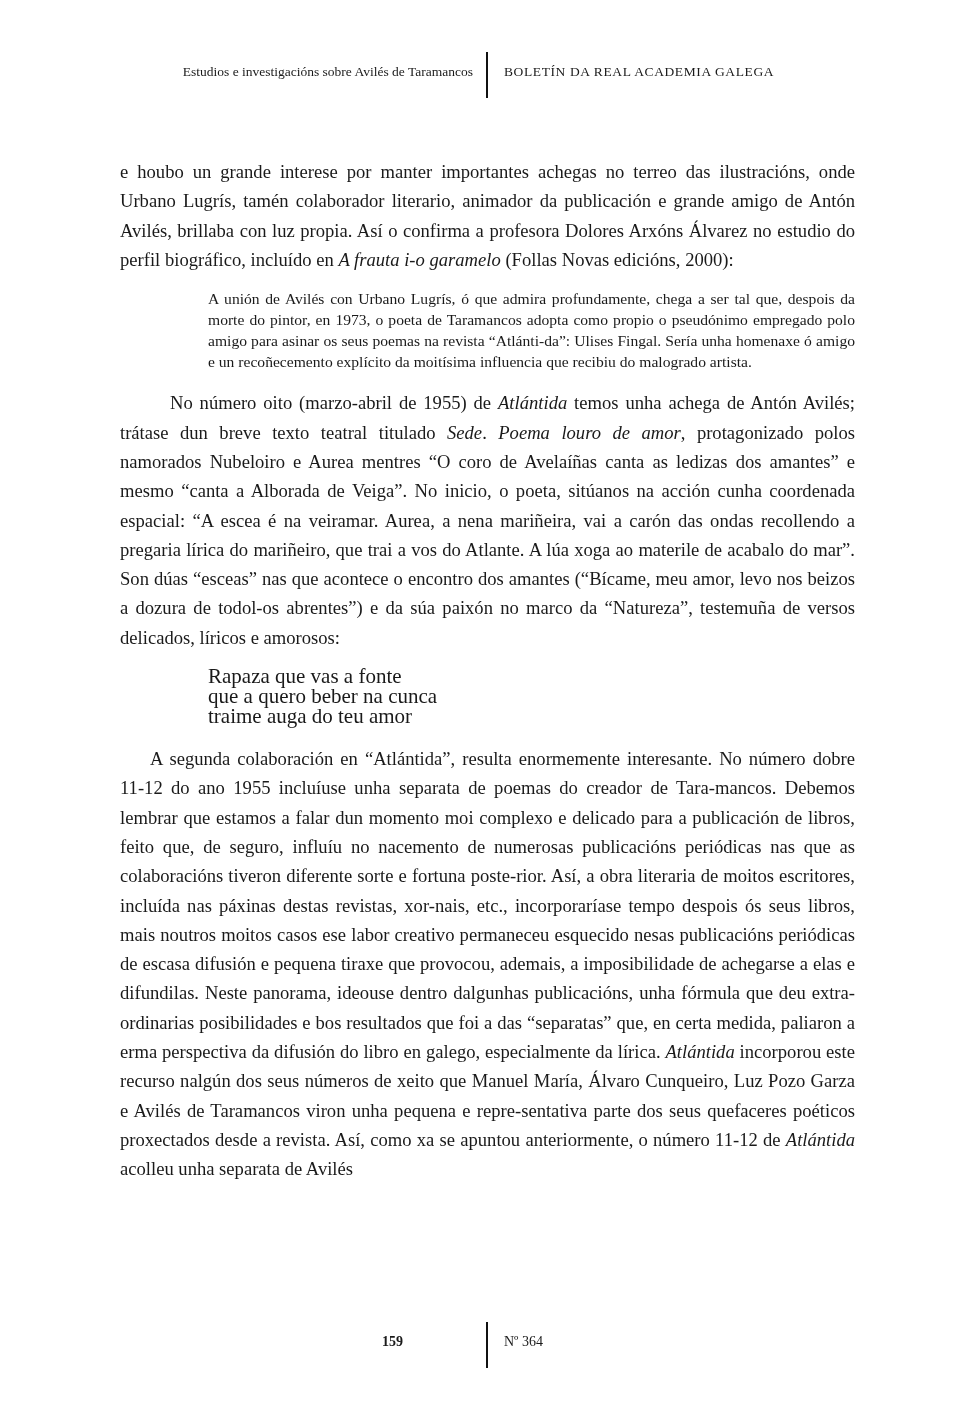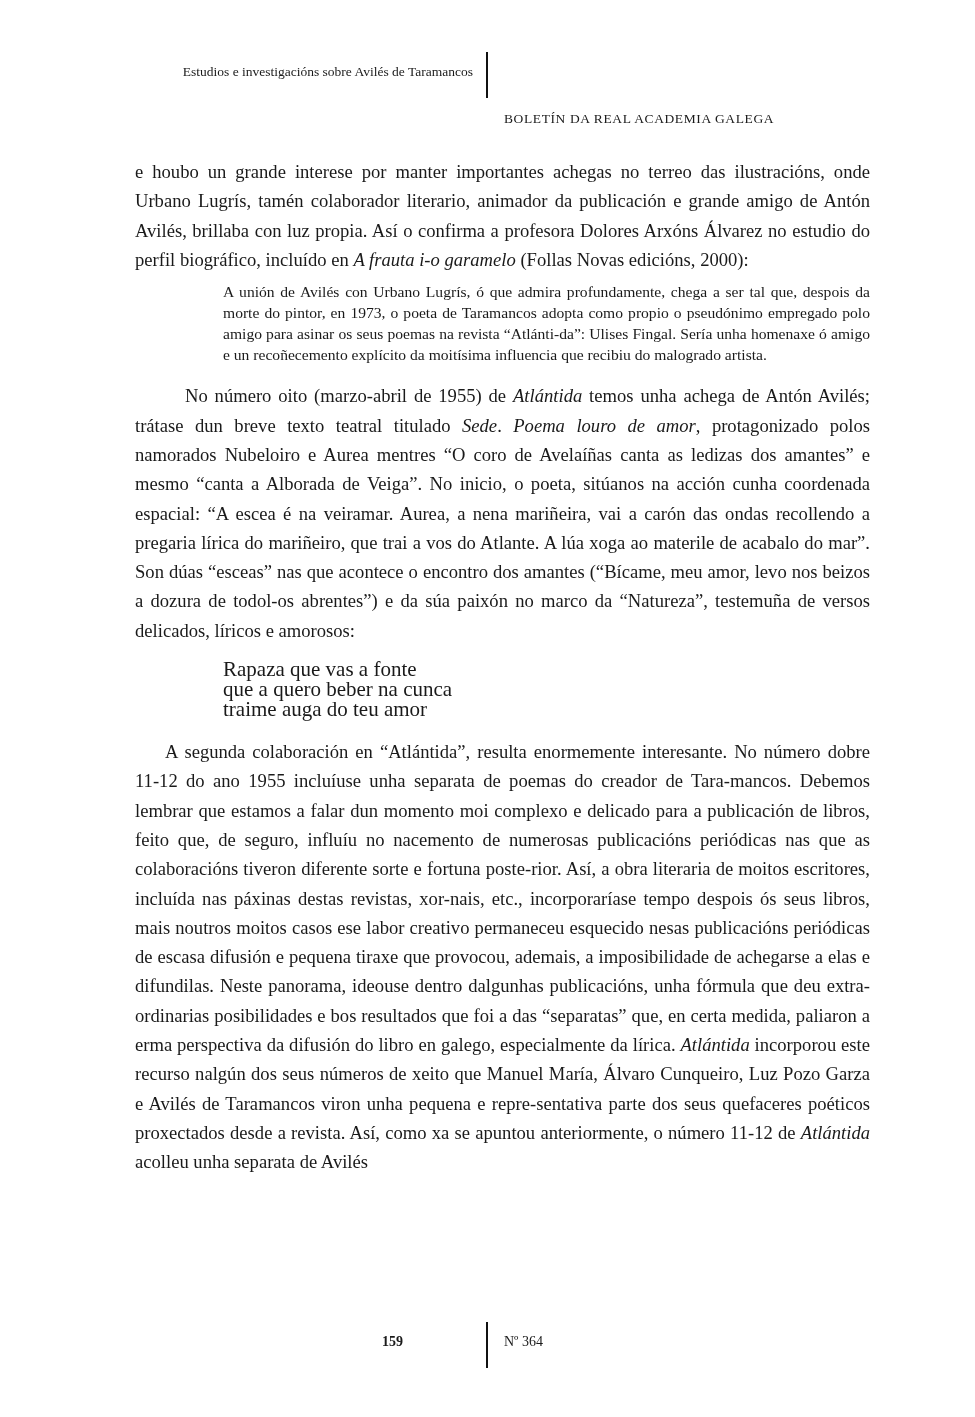--- a/index.html
+++ b/index.html
@@ -38,39 +38,38 @@
     height: 46px;
     background: #111;
   }
   .header-right {
     position: absolute;
     left: 504px;
     top: 12px;
     font-size: 13.5px;
     letter-spacing: 0.6px;
     white-space: nowrap;
-    margin-top: 47px;
   }
   .page {
     position: absolute;
-    left: 135px;
+    left: 120px;
     top: 157px;
     width: 735px;
   }
   .body-p {
     margin: 0;
     font-size: 18.6px;
     line-height: 29.3px;
     text-align: justify;
     text-align-last: left;
   }
   .indent-50 { text-indent: 50px; }
   .indent-30 { text-indent: 30px; }
   .quote {
-    margin: 8px 0 16px 88px;
+    margin: 15px 0 16px 88px;
     font-size: 15.6px;
     line-height: 20.8px;
     text-align: justify;
     text-align-last: left;
   }
   .verse {
     margin: 14px 0 18px 88px;
     font-size: 21px;
     line-height: 20px;
   }

